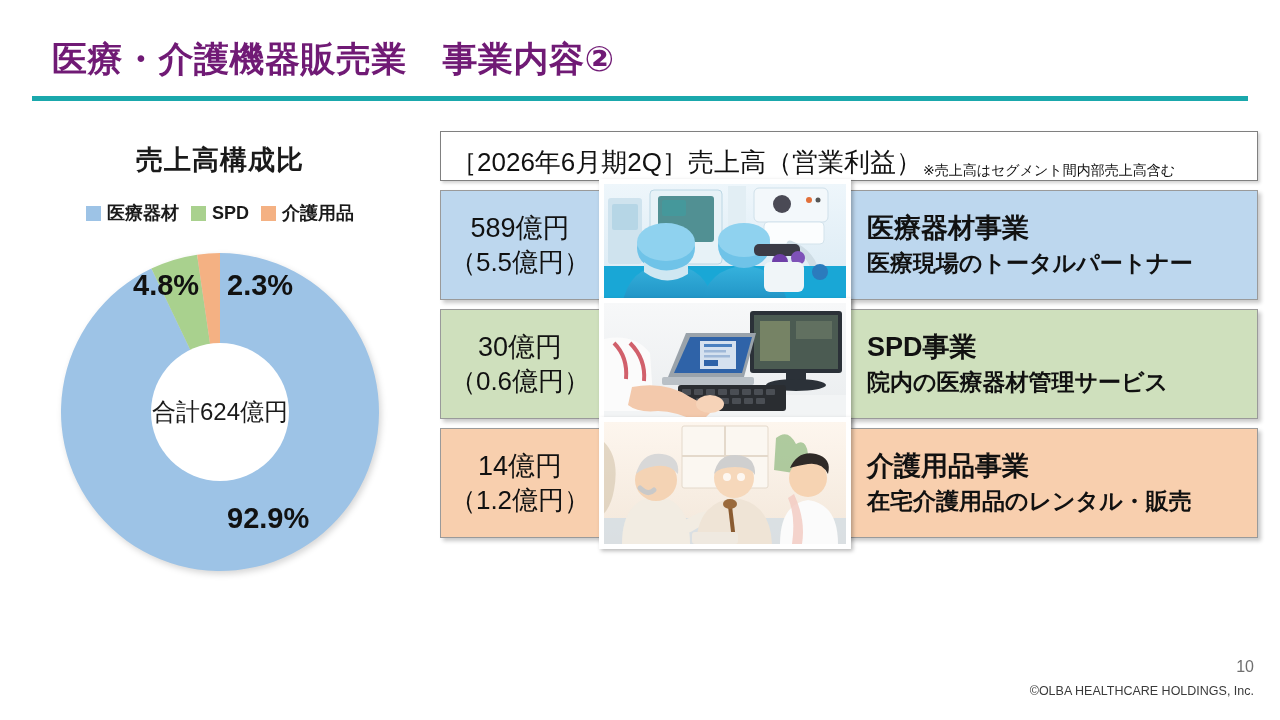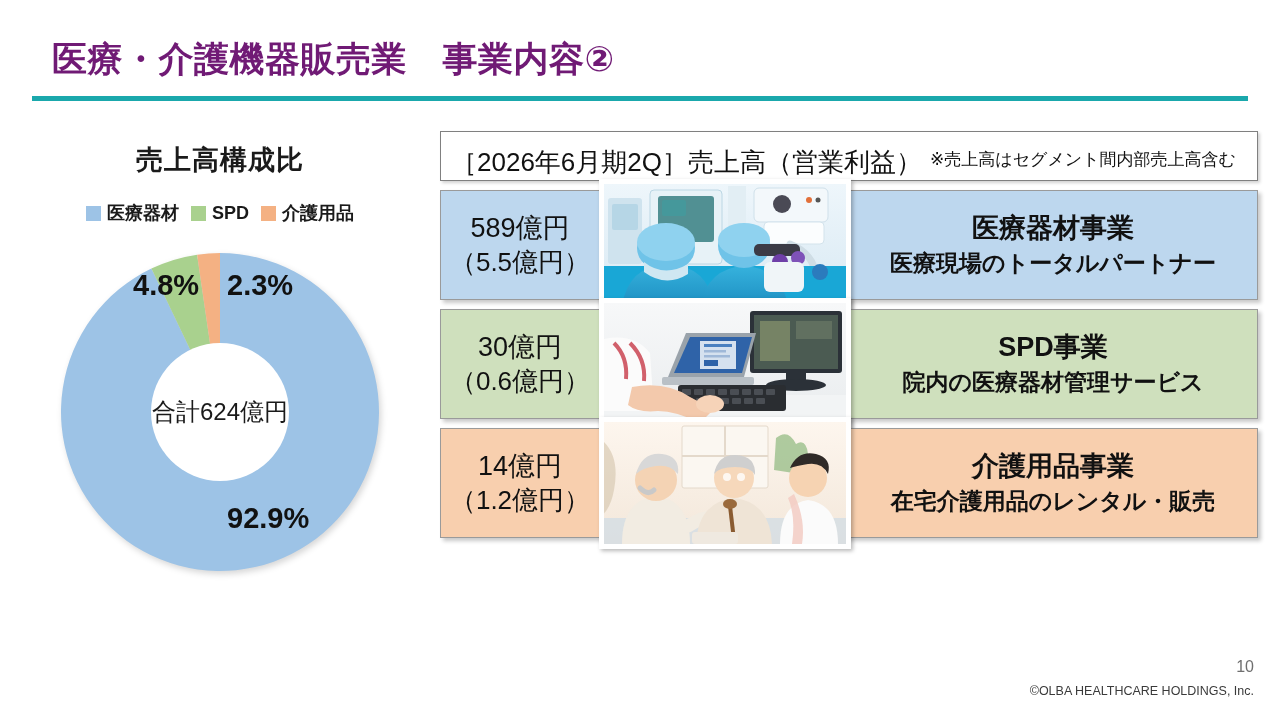--- a/index.html
+++ b/index.html
@@ -138,26 +138,25 @@
   }
 
   #segments-header-title {
     font-size: 26px;
     font-weight: normal;
     color: #111;
     white-space: nowrap;
   }
 
   #segments-header-note {
-    font-size: 17px;
+    font-size: 14px;
     color: #111;
     white-space: nowrap;
     align-self: flex-end;
-    padding-bottom: 9px;
-    margin-left: 8px;
+    margin-left: 1px;
   }
 
   .segment-row {
     position: relative;
     height: 110px;
     margin-top: 9px;
     border: 1px solid #9a9a9a;
     box-shadow: 3px 3px 4px rgba(0,0,0,0.22);
     display: flex;
     align-items: center;
@@ -194,22 +193,21 @@
 
   .seg-photo-inner {
     width: 100%;
     height: 100%;
     position: relative;
     overflow: hidden;
   }
 
   .seg-text {
     flex: 1 1 auto;
-    text-align: center;
-    padding-left: 6px;
+    padding-left: 16px;
     padding-right: 8px;
   }
 
   .seg-name {
     font-size: 27px;
     font-weight: bold;
     color: #111;
     white-space: nowrap;
     line-height: 1.3;
   }

